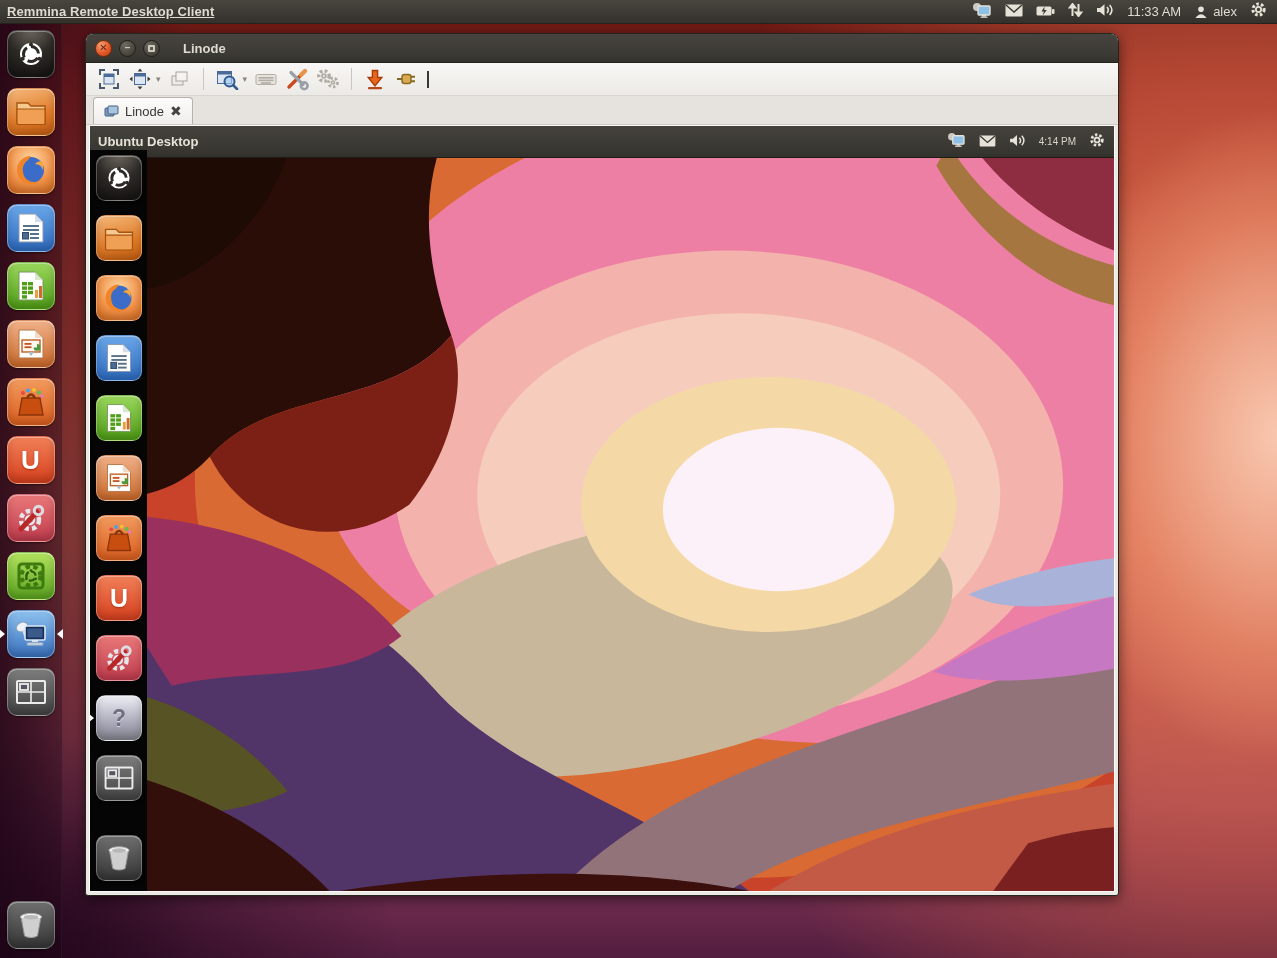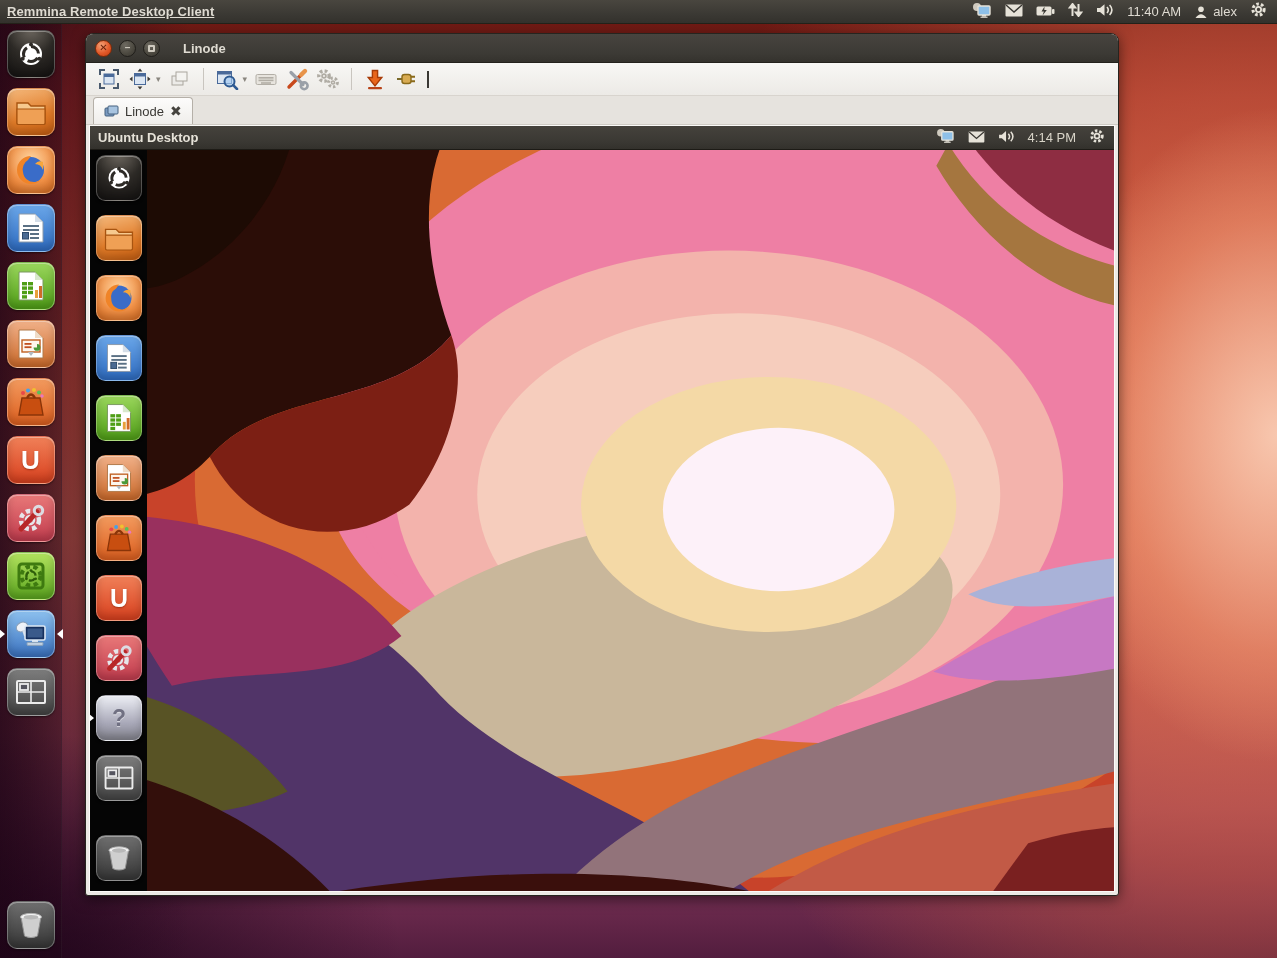--- a/index.html
+++ b/index.html
@@ -99,26 +99,26 @@
     display:flex; align-items:flex-end; padding-left:7px; }
   .tab { display:flex; align-items:center; gap:6px; height:27px; padding:0 10px;
     background:linear-gradient(#fdfcfb,#f0eeeb); border:1px solid #b5b0a8; border-bottom:none;
     border-radius:4px 4px 0 0; font-size:13px; color:#3a3834; }
   .tab-close { color:#45433e; font-weight:bold; font-size:14px; line-height:1; }
 
   
   .viewport { position:absolute; left:3px; right:3px; bottom:3px; top:91px;
     border:1px solid #fbfaf8; background:#200808; overflow:hidden; }
   .viewport > svg.wall { position:absolute; inset:0; width:100%; height:100%; }
-  .remote-bar { position:absolute; top:0; left:0; right:0; height:24px; z-index:6;
+  .remote-bar { position:absolute; top:0; left:0; right:0; height:32px; z-index:6;
     background:linear-gradient(#45423c,#3a3833 70%,#33312c); border-bottom:1px solid #1d1b16;
     display:flex; align-items:center; color:#e6e2d8; }
   .remote-title { font-weight:bold; font-size:13px; padding-left:8px; }
   .remote-tray { margin-left:auto; display:flex; align-items:center; gap:13px; padding-right:9px; }
-  .remote-clock { font-size:13px; color:#d8d4c8; }
+  .remote-clock { font-size:10px; color:#d8d4c8; }
 </style>
 </head>
 <body>
 
 <div class="screen">
 
   <div class="wallpaper-host"></div>
 
   <div class="host-panel">
     <span class="app-title">Remmina Remote Desktop Client</span>
@@ -151,21 +151,21 @@
           </svg>
       </span>
       <span>
         <svg width="18" height="14" viewBox="0 0 18 14">
             <path d="M1 5 h3 L8.5 1.2 v11.6 L4 9 H1 z" fill="#e6e2d8"></path>
             <path d="M11 4 q2.6 3 0 6" fill="none" stroke="#e6e2d8" stroke-width="1.6"></path>
             <path d="M13.6 2 q4.6 5 0 10" fill="none" stroke="#e6e2d8" stroke-width="1.6"></path>
           </svg>
       </span>
       <span class="tray-item">
-        <span class="tray-text">11:40 AM</span>
+        <span class="tray-text">11:33 AM</span>
       </span>
       <span class="tray-item">
         <svg width="14" height="14" viewBox="0 0 14 14">
             <circle cx="7" cy="4.2" r="2.8" fill="#e6e2d8"></circle>
             <path d="M1.5 13 q5.5,-7.5 11,0 z" fill="#e6e2d8"></path>
           </svg>
         <span class="tray-text">alex</span>
       </span>
       <span>
         <svg width="17" height="17" viewBox="0 0 17 17">

